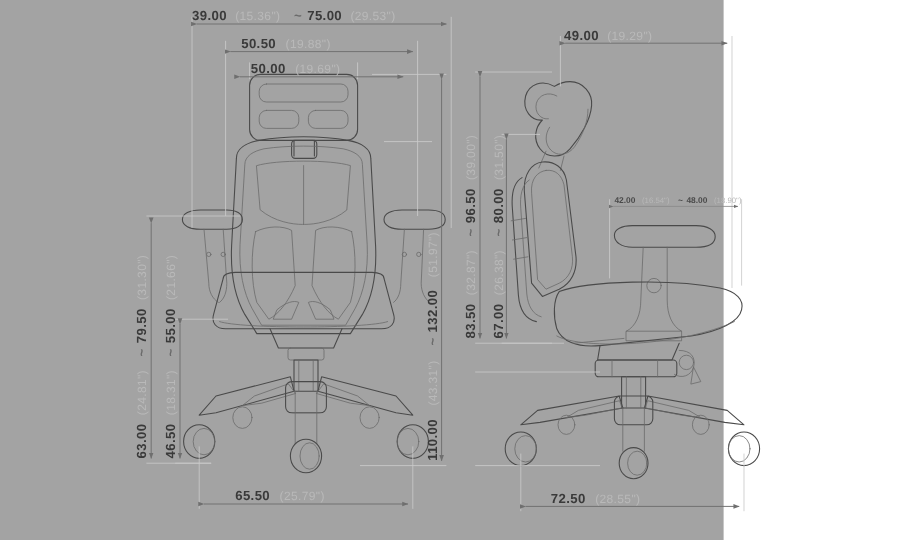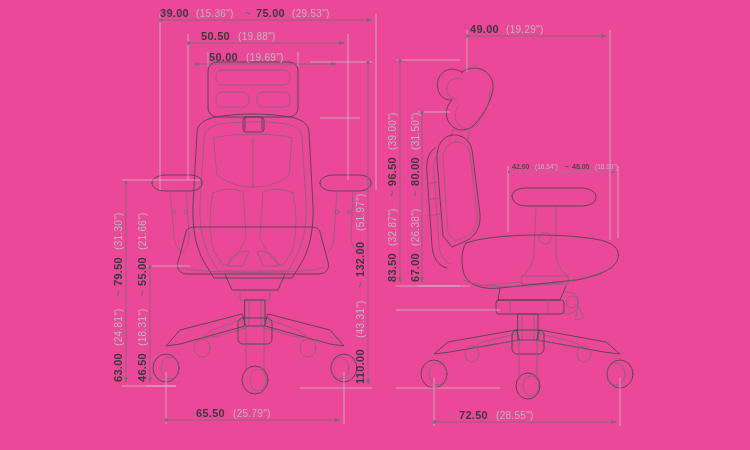--- a/index.html
+++ b/index.html
@@ -10,23 +10,23 @@
   body {
     width: 750px;
     height: 450px;
     font-family: "Liberation Sans", sans-serif;
     overflow: hidden;
     position: relative;
   }
   #sheet {
     position: absolute;
     left: 0; top: 0;
-    width: 750px;
+    width: 603px;
     height: 450px;
-    background: #ec4899;
+    background: #a3a3a3;
   }
   svg.dwg {
     position: absolute;
     left: 0; top: 0;
     width: 750px;
     height: 450px;
   }
   
   .dim-main {
     font-family: "Liberation Sans", sans-serif;

